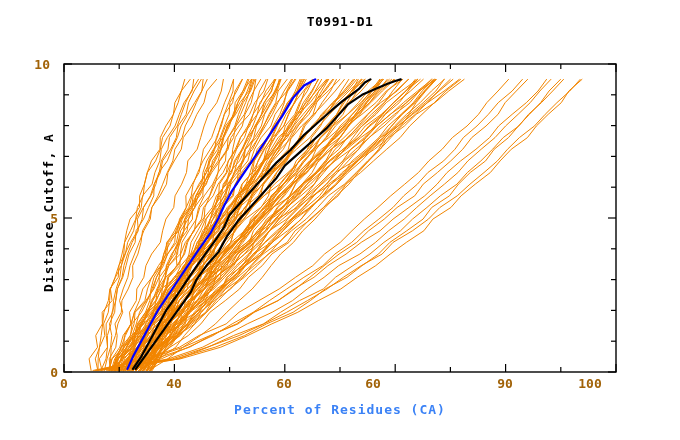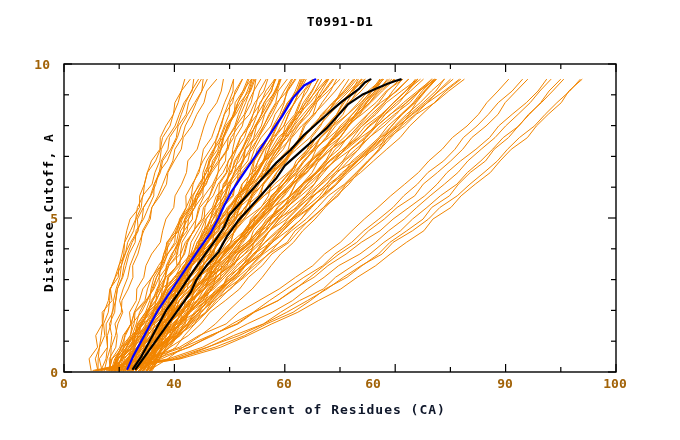--- a/index.html
+++ b/index.html
@@ -34,21 +34,21 @@
   }
   .xlabel {
     position: absolute;
     left: 0;
     top: 402px;
     width: 680px;
     text-align: center;
     font-family: "DejaVu Sans Mono", "Liberation Mono", monospace;
     font-size: 13px;
     font-weight: bold;
-    color: #0f172a;
+    color: #3b82f6;
     letter-spacing: 1px;
   }
   .ylabel {
     position: absolute;
     left: -82px;
     top: 205px;
     width: 260px;
     text-align: center;
     transform: rotate(-90deg);
     transform-origin: center center;
@@ -90,21 +90,21 @@
   <div class="chart-title">T0991-D1</div>
 
   <div class="xlabel">Percent of Residues (CA)</div>
   <div class="ylabel">Distance Cutoff, A</div>
 
   <div class="tick-label xtick-label" style="left:44px;">0</div>
   <div class="tick-label xtick-label" style="left:154px;">40</div>
   <div class="tick-label xtick-label" style="left:264px;">60</div>
   <div class="tick-label xtick-label" style="left:353px;">60</div>
   <div class="tick-label xtick-label" style="left:485px;">90</div>
-  <div class="tick-label xtick-label" style="left:595px;">100</div>
+  <div class="tick-label xtick-label" style="left:570px;">100</div>
 
   <div class="tick-label ytick-label" style="left:28px; top:365px;">0</div>
   <div class="tick-label ytick-label" style="left:28px; top:211px;">5</div>
   <div class="tick-label ytick-label" style="left:20px; top:57px;">10</div>
 
   <svg class="plot" viewBox="0 0 680 440">
     <g id="ensemble-layer">
         <polyline points="101.95,370.46 99.26,358.82 107.57,347.18 106.26,335.53 106.11,323.89 112.81,312.25 113.51,300.61 116.09,288.96 119.84,277.32 121.43,265.68 123.81,254.04 124.61,242.39 130.45,230.75 135.73,219.11 137.40,207.47 143.12,195.82 144.53,184.18 147.30,172.54 151.38,160.90 159.92,149.25 160.27,137.61 165.89,125.97 173.47,114.33 174.87,102.68 181.38,91.04 184.71,79.40" fill="none" stroke="#F28500" stroke-width="1" stroke-linejoin="round" stroke-linecap="round"></polyline>
         <polyline points="110.31,370.46 109.20,358.82 115.84,347.18 117.19,335.53 114.99,323.89 121.30,312.25 121.92,300.61 128.17,288.96 132.94,277.32 132.67,265.68 137.91,254.04 140.99,242.39 142.56,230.75 148.91,219.11 151.95,207.47 158.06,195.82 162.70,184.18 167.28,172.54 172.85,160.90 174.85,149.25 182.23,137.61 185.23,125.97 191.34,114.33 196.29,102.68 201.87,91.04 203.11,79.40" fill="none" stroke="#F28500" stroke-width="1" stroke-linejoin="round" stroke-linecap="round"></polyline>
         <polyline points="91.08,370.46 89.11,358.82 97.56,347.18 95.72,335.53 102.35,323.89 102.20,312.25 112.03,300.61 110.48,288.96 115.02,277.32 118.79,265.68 124.98,254.04 130.59,242.39 137.54,230.75 142.10,219.11 143.55,207.47 150.84,195.82 155.90,184.18 158.81,172.54 167.34,160.90 171.86,149.25 177.37,137.61 181.12,125.97 187.70,114.33 194.68,102.68 201.77,91.04 207.17,79.40" fill="none" stroke="#F28500" stroke-width="1" stroke-linejoin="round" stroke-linecap="round"></polyline>

